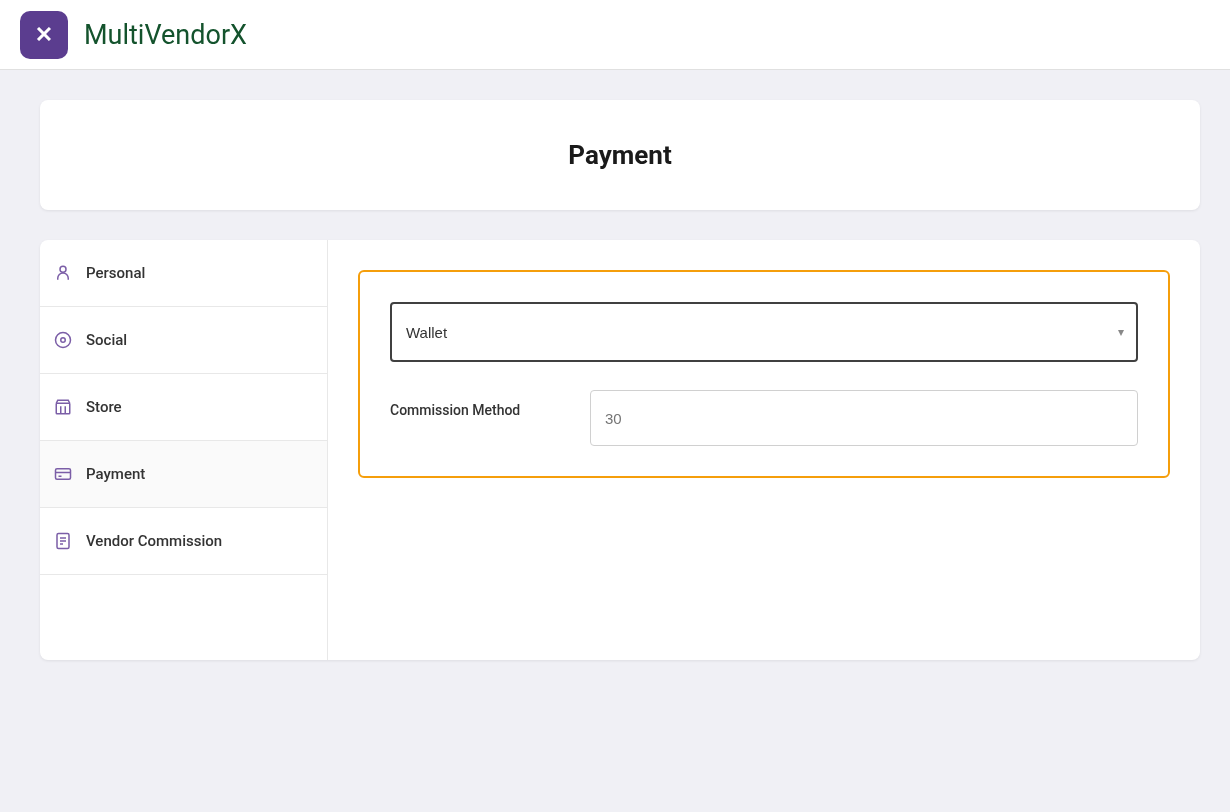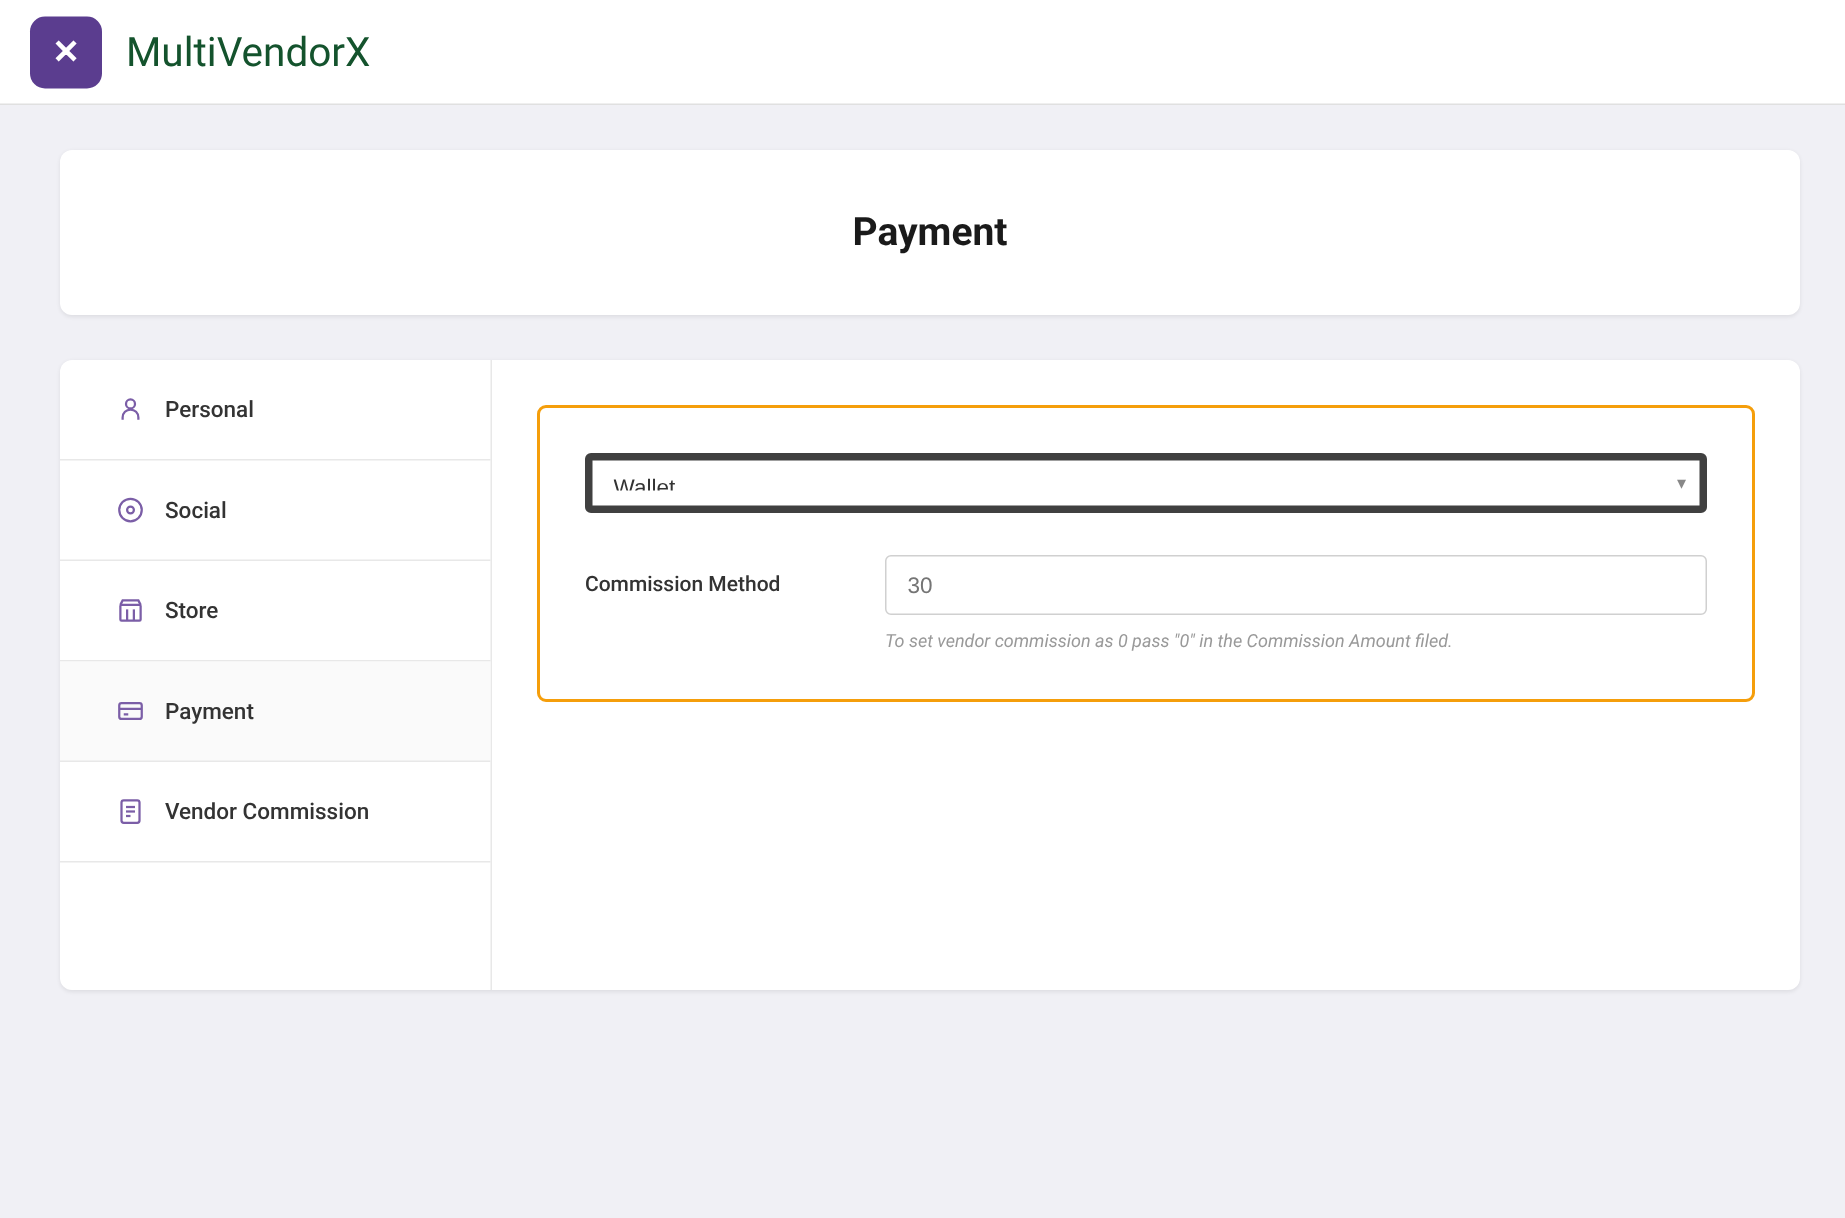--- a/index.html
+++ b/index.html
@@ -86,21 +86,21 @@
     .sidebar-nav {
       width: 288px;
       flex-shrink: 0;
       border-right: 1px solid #e8e8e8;
     }
 
     .sidebar-item {
       display: flex;
       align-items: center;
       gap: 12px;
-      padding: 22px 36px;
+      padding: 22px 12px;
       border-bottom: 1px solid #e8e8e8;
       cursor: pointer;
       font-size: 15px;
       color: #333333;
       font-weight: 500;
     }
 
     .sidebar-item.active {
       background: #fafafa;
     }
@@ -154,29 +154,29 @@
       flex: 1;
     }
 
     .form-select-wrapper {
       position: relative;
     }
 
     .form-select {
       width: 100%;
       padding: 10px 40px 10px 14px;
-      border: 5px solid #404040;
+      border: 2px solid #404040;
       border-radius: 4px;
       font-size: 15px;
       color: #333;
       background: #ffffff;
       appearance: none;
       cursor: pointer;
       outline: none;
-      height: 40px;
+      height: 60px;
     }
 
     .select-chevron {
       position: absolute;
       right: 14px;
       top: 50%;
       transform: translateY(-50%);
       pointer-events: none;
       color: #888;
       font-size: 12px;
@@ -184,21 +184,21 @@
 
     .form-input {
       width: 100%;
       padding: 19px 14px;
       border: 1px solid #d0d0d0;
       border-radius: 4px;
       font-size: 15px;
       color: #7f1d1d;
       background: #ffffff;
       outline: none;
-      height: 40px;
+      height: 56px;
     }
 
     .form-hint {
       margin-top: 8px;
       font-size: 12px;
       color: #999;
       line-height: 1.5;
       font-style: italic;
     }
 
@@ -295,21 +295,20 @@
               </select>
               <span class="select-chevron">▾</span>
             </div>
           </div>
         </div>
 
         <div class="form-row">
           <label class="form-label">Commission Method</label>
           <div class="form-control-wrapper">
             <input type="text" class="form-input" placeholder="30" style="">
-            <p class="form-hint">To set vendor commission as 0 pass "0" in the Commission Amount filed.</p>
           </div>
         </div>
 
       </div>
 
     </div>
   </div>
 </div>
 
 </body></html>

